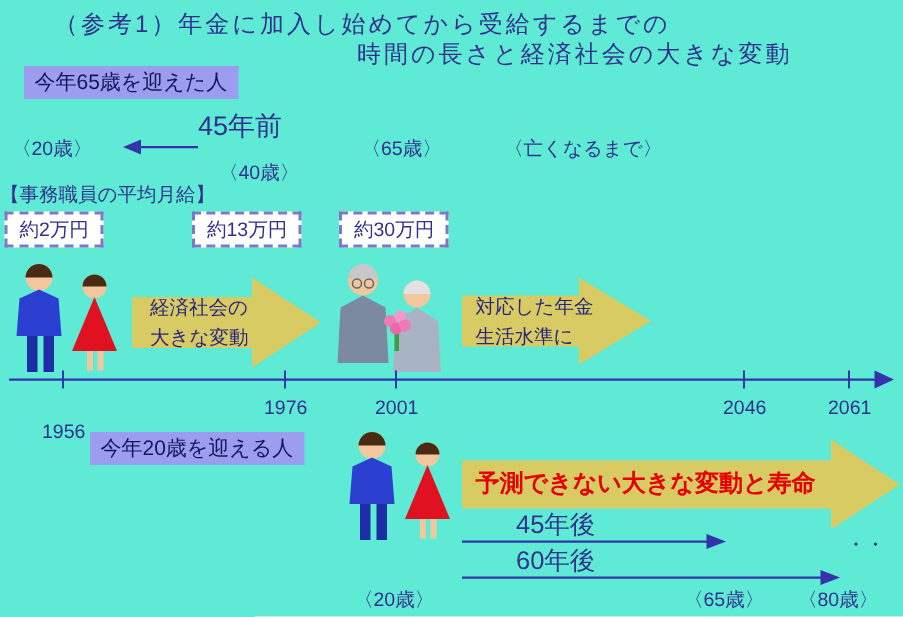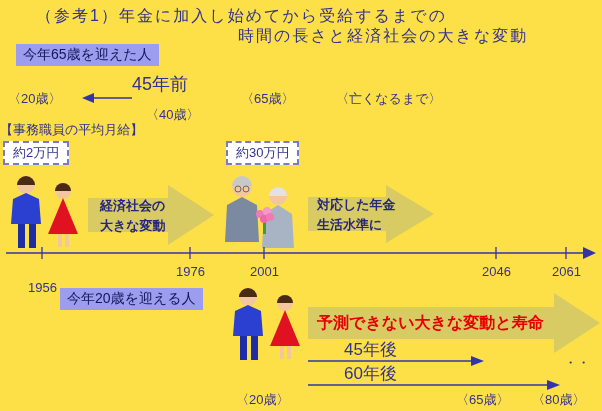--- a/index.html
+++ b/index.html
@@ -1,28 +1,28 @@
 <!DOCTYPE html>
 <html><head>
 <meta charset="utf-8">
 <style>
   html,body{margin:0;padding:0;background:#fff;}
   body{font-family:"Liberation Sans","DejaVu Sans",sans-serif;}
-  #canvas{position:relative;width:602px;height:411px;background:#fde047;overflow:hidden;}
+  #canvas{position:relative;width:602px;height:411px;background:#5eead4;overflow:hidden;}
   .abs{position:absolute;white-space:nowrap;}
   .navy{color:#32328e;text-align:center;}
   .t13{font-size:13px;}
   .title{font-size:16px;letter-spacing:2px;color:#32328e;}
   .bluebox{background:#9d9df0;color:#15155a;font-size:14px;padding:2px 7px;}
   .dashbox{border:2px dashed #7a7ac8;color:#32328e;font-size:13px;padding:1px 8px;background:#fff;}
   .big-span{font-size:17px;color:#32328e;}
   .arrow-wrap{position:absolute;}
   .arrow-wrap > svg{position:absolute;left:0;top:0;}
   .arrow-label{position:absolute;left:12px;top:50%;transform:translateY(-50%);
-    font-size:13px;font-weight:bold;color:#26267d;line-height:1.5;}
+    font-size:13px;font-weight:normal;color:#26267d;line-height:1.5;}
   .red-label{position:absolute;left:9px;top:50%;transform:translateY(-50%);
     font-size:16px;font-weight:bold;color:#e60000;white-space:nowrap;}
   .year-label{position:absolute;font-size:13px;color:#32328e;}
 </style>
 </head>
 <body>
 
 <div id="canvas">
 
   <div class="abs title" style="left:36px;top:6px;">（参考1）年金に加入し始めてから受給するまでの</div>
@@ -36,20 +36,21 @@
     <polygon points="0,6 12,1 12,11" fill="#3333aa"></polygon>
   </svg>
 
   <div class="abs navy t13" style="left:8px;top:90px;">〈20歳〉</div>
   <div class="abs navy t13" style="left:146px;top:106px;">〈40歳〉</div>
   <div class="abs navy t13" style="left:241px;top:90px;">〈65歳〉</div>
   <div class="abs navy t13" style="left:336px;top:90px;">〈亡くなるまで〉</div>
 
   <div class="abs navy t13" style="left:0px;top:121px;">【事務職員の平均月給】</div>
   <div class="abs dashbox" style="left:3px;top:141px;">約2万円</div>
+  <div class="abs dashbox" style="left:128px;top:141px;">約13万円</div>
   <div class="abs dashbox" style="left:226px;top:141px;">約30万円</div>
 
   <svg class="abs" style="left:4px;top:172px;" width="82" height="78" viewBox="0 0 82 78">
     <circle cx="22" cy="13" r="9" fill="#f2c79e"></circle>
     <path d="M13,13 a9,9 0 0 1 18,0 z" fill="#4a2a12"></path>
     <polygon points="22,21 35,27 37,52 7,52 9,27" fill="#2b3fd0"></polygon>
     <rect x="14" y="52" width="7" height="24" fill="#1d2da6"></rect>
     <rect x="25" y="52" width="7" height="24" fill="#1d2da6"></rect>
     <circle cx="59" cy="19" r="8" fill="#f2c79e"></circle>
     <path d="M51,19 a8,8 0 0 1 16,0 z" fill="#4a2a12"></path>

